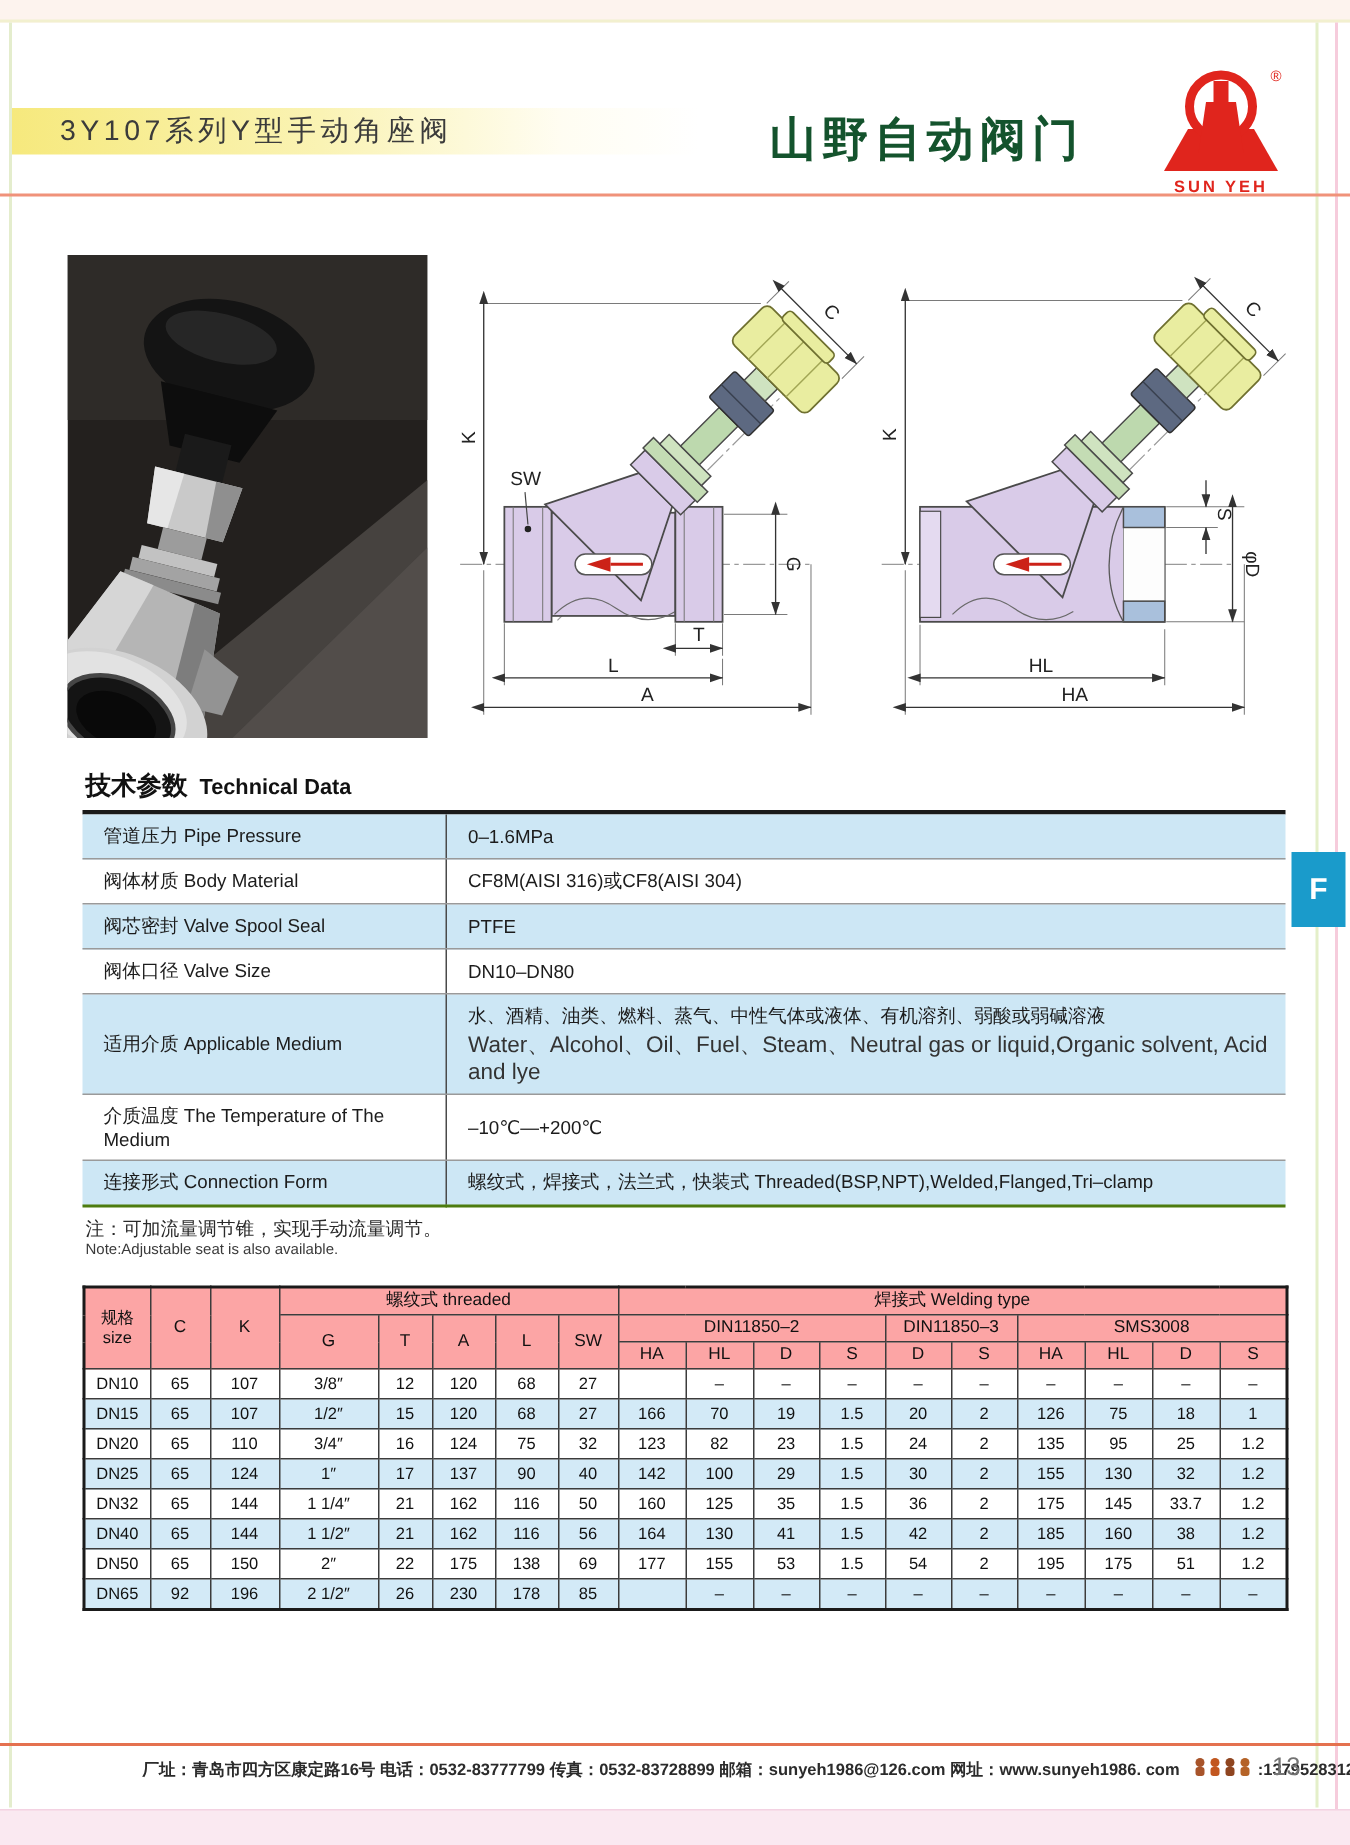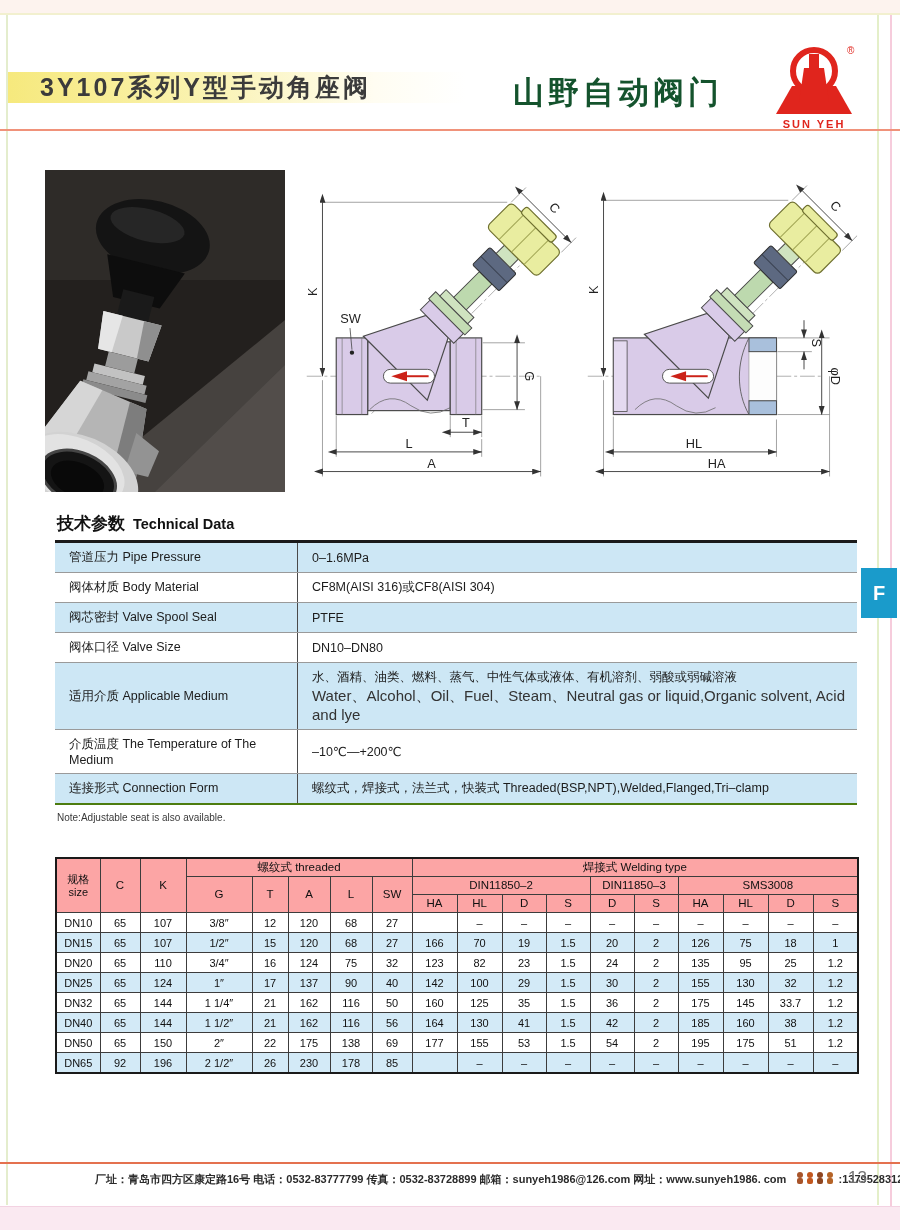--- a/index.html
+++ b/index.html
@@ -12,21 +12,21 @@
   .scan-top{left:0;top:0;width:900px;height:13px;background:#fdf3ee;border-bottom:2px solid #f2f0cf;}
   .scan-left{left:6px;top:15px;width:2px;height:1190px;background:#e4edcd;}
   .scan-right-green{left:877px;top:15px;width:2px;height:1190px;background:#e4efc9;}
   .scan-right-pink{left:890px;top:15px;width:2px;height:1215px;background:#f6ccdc;}
   .scan-bottom{left:0;top:1206px;width:900px;height:24px;background:#fae9f1;border-top:1px solid #f3d2e2;}
   
   .title-band{
     left:8px;top:72px;width:458px;height:31px;line-height:31px;
     background:linear-gradient(to right,#f6e97d 0%,#faf3b4 45%,#fffdf2 80%,#ffffff 100%);
     padding-left:32px;box-sizing:border-box;
-    font-size:25px;font-weight:bold;color:#3b3b3b;letter-spacing:3px;
+    font-size:19px;font-weight:normal;color:#3b3b3b;letter-spacing:3px;
   }
   .brand{left:505px;top:42px;width:360px;height:92px;}
   .brand-text{
     position:absolute;left:8px;top:30px;font-size:31px;font-weight:bold;
     color:#14532d;letter-spacing:4px;font-family:"Liberation Serif","DejaVu Serif",serif;
   }
   .emblem{position:absolute;left:268px;top:0;}
   .header-rule{left:0;top:129px;width:900px;height:2px;background:#f0927a;}
   
   .photo{left:45px;top:170px;}
@@ -308,20 +308,21 @@
         </tr>
         <tr>
           <td class="t-label">连接形式 Connection Form</td>
           <td class="t-value">
             <div>螺纹式，焊接式，法兰式，快装式 Threaded(BSP,NPT),Welded,Flanged,Tri–clamp</div>
           </td>
         </tr>
       </tbody>
   </table>
   <div class="note">
+    <div class="zh">注：可加流量调节锥，实现手动流量调节。</div>
     <div class="en">Note:Adjustable seat is also available.</div>
   </div>
 </div>
 
 <div class="abs dim-block">
   <table class="dim">
     <colgroup>
       <col style="width:44px">
         <col style="width:40px">
         <col style="width:46px">

